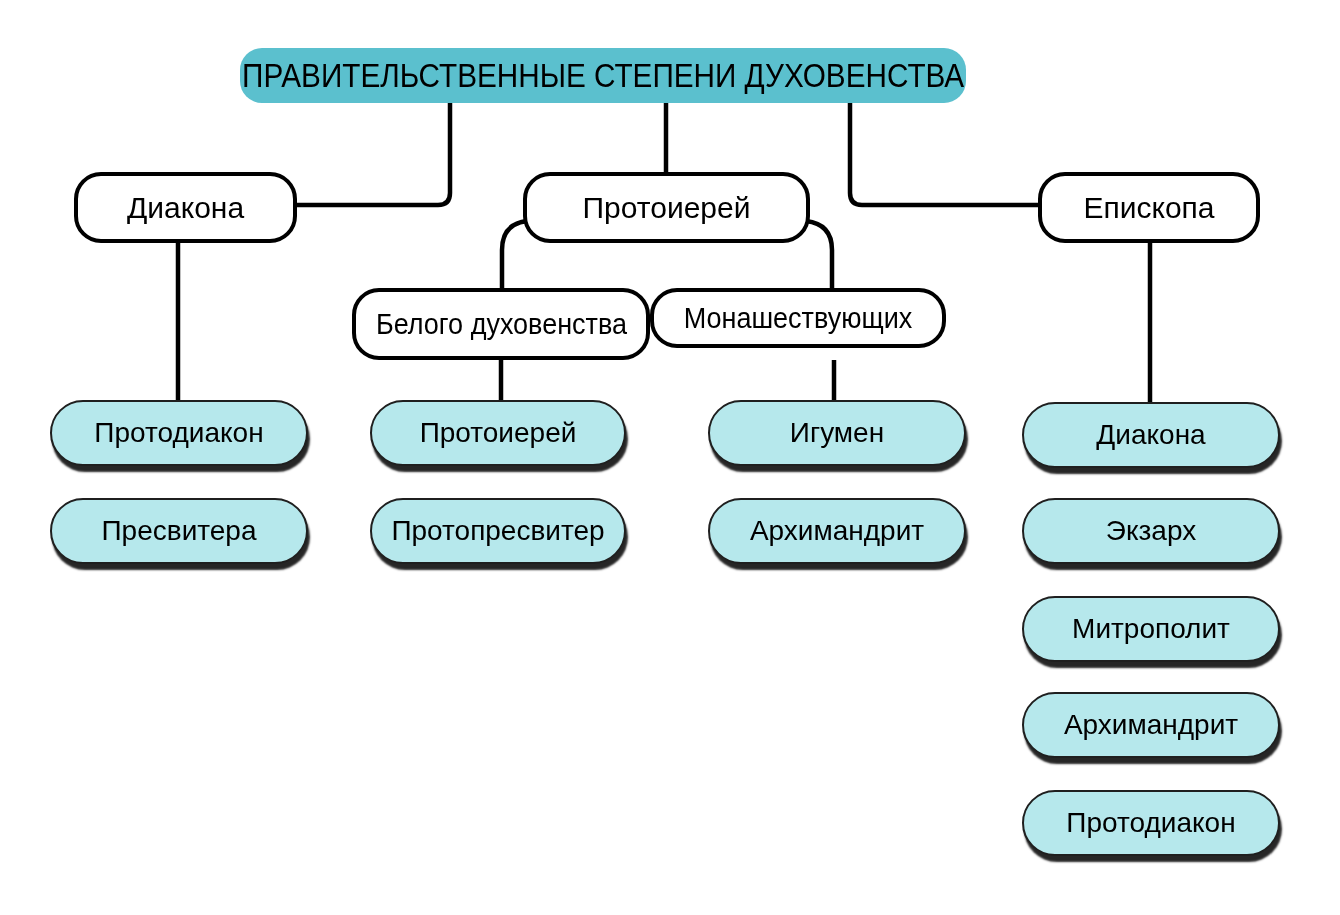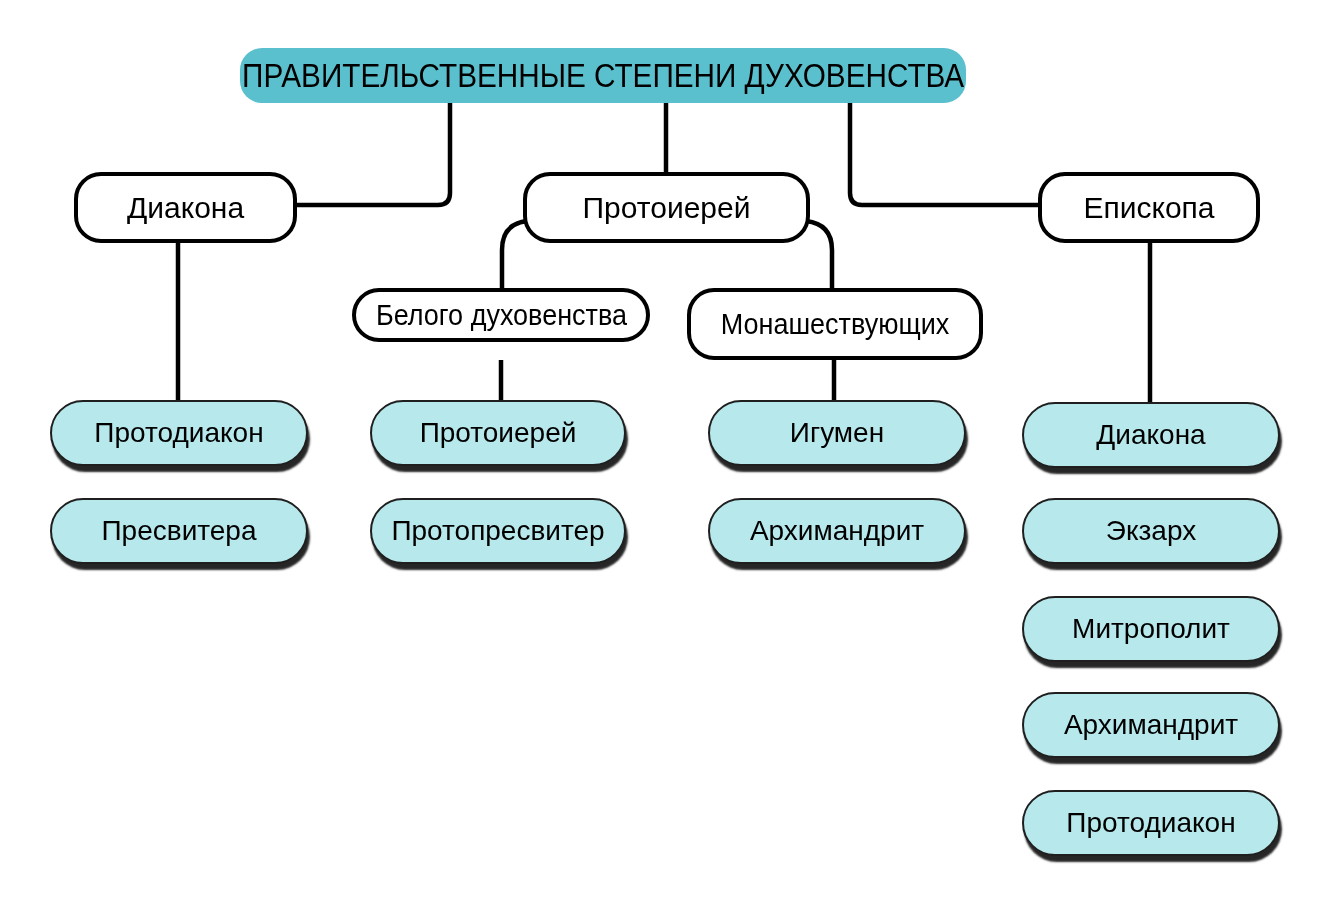--- a/index.html
+++ b/index.html
@@ -27,22 +27,22 @@
     background:var(--title-fill);border-radius:22px;
     font-size:33px;
   }
   .branch-box{
     background:var(--box-fill);border:4px solid var(--line);border-radius:27px;
     height:71px;font-size:30px;
   }
   .box-diakona{left:74px;top:172px;width:223px;}
   .box-presvitera{left:523px;top:172px;width:287px;}
   .box-episkopa{left:1038px;top:172px;width:222px;}
-  .box-belogo{left:352px;top:288px;width:298px;height:54px;}
-  .box-monash{left:687px;top:288px;width:296px;height:72px;}
+  .box-belogo{left:352px;top:288px;width:298px;height:72px;}
+  .box-monash{left:650px;top:288px;width:296px;height:60px;}
   .leaf{
     background:var(--leaf-fill);border:2px solid var(--leaf-border);border-radius:33px;
     height:66px;width:258px;font-size:28px;
     box-shadow:2px 6px 2px rgba(0,0,0,0.85);
   }
   .condensed{display:inline-block;transform:scaleX(0.9);transform-origin:center center;}
   .col-diakona{left:50px;}
   .col-belogo{left:370px;width:256px;}
   .col-monash{left:708px;}
   .col-episkopa{left:1022px;}

